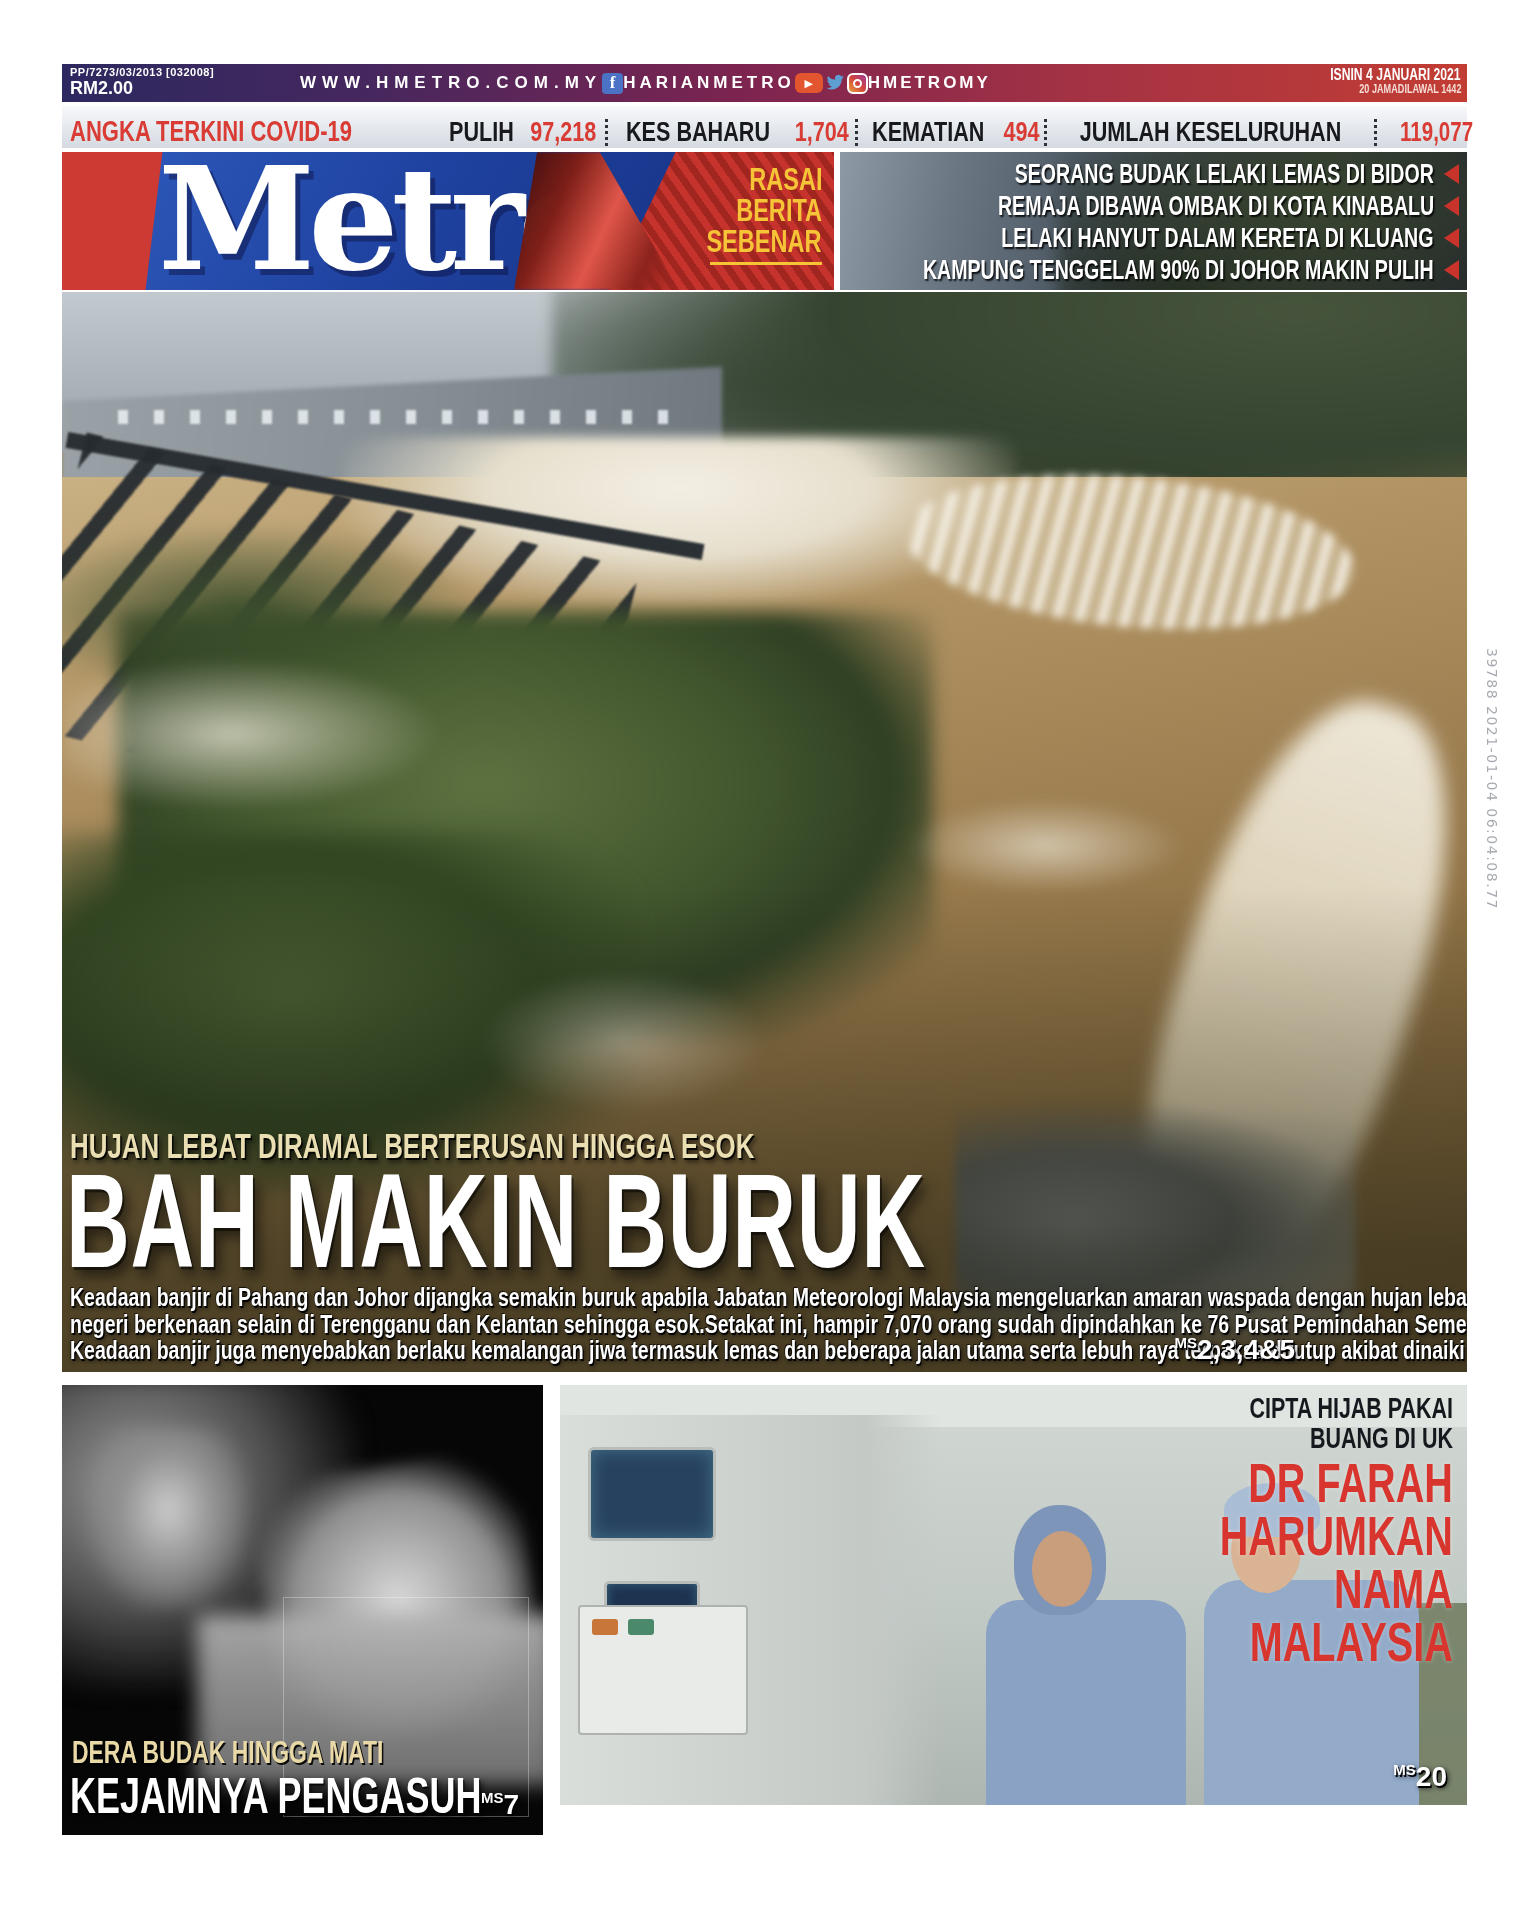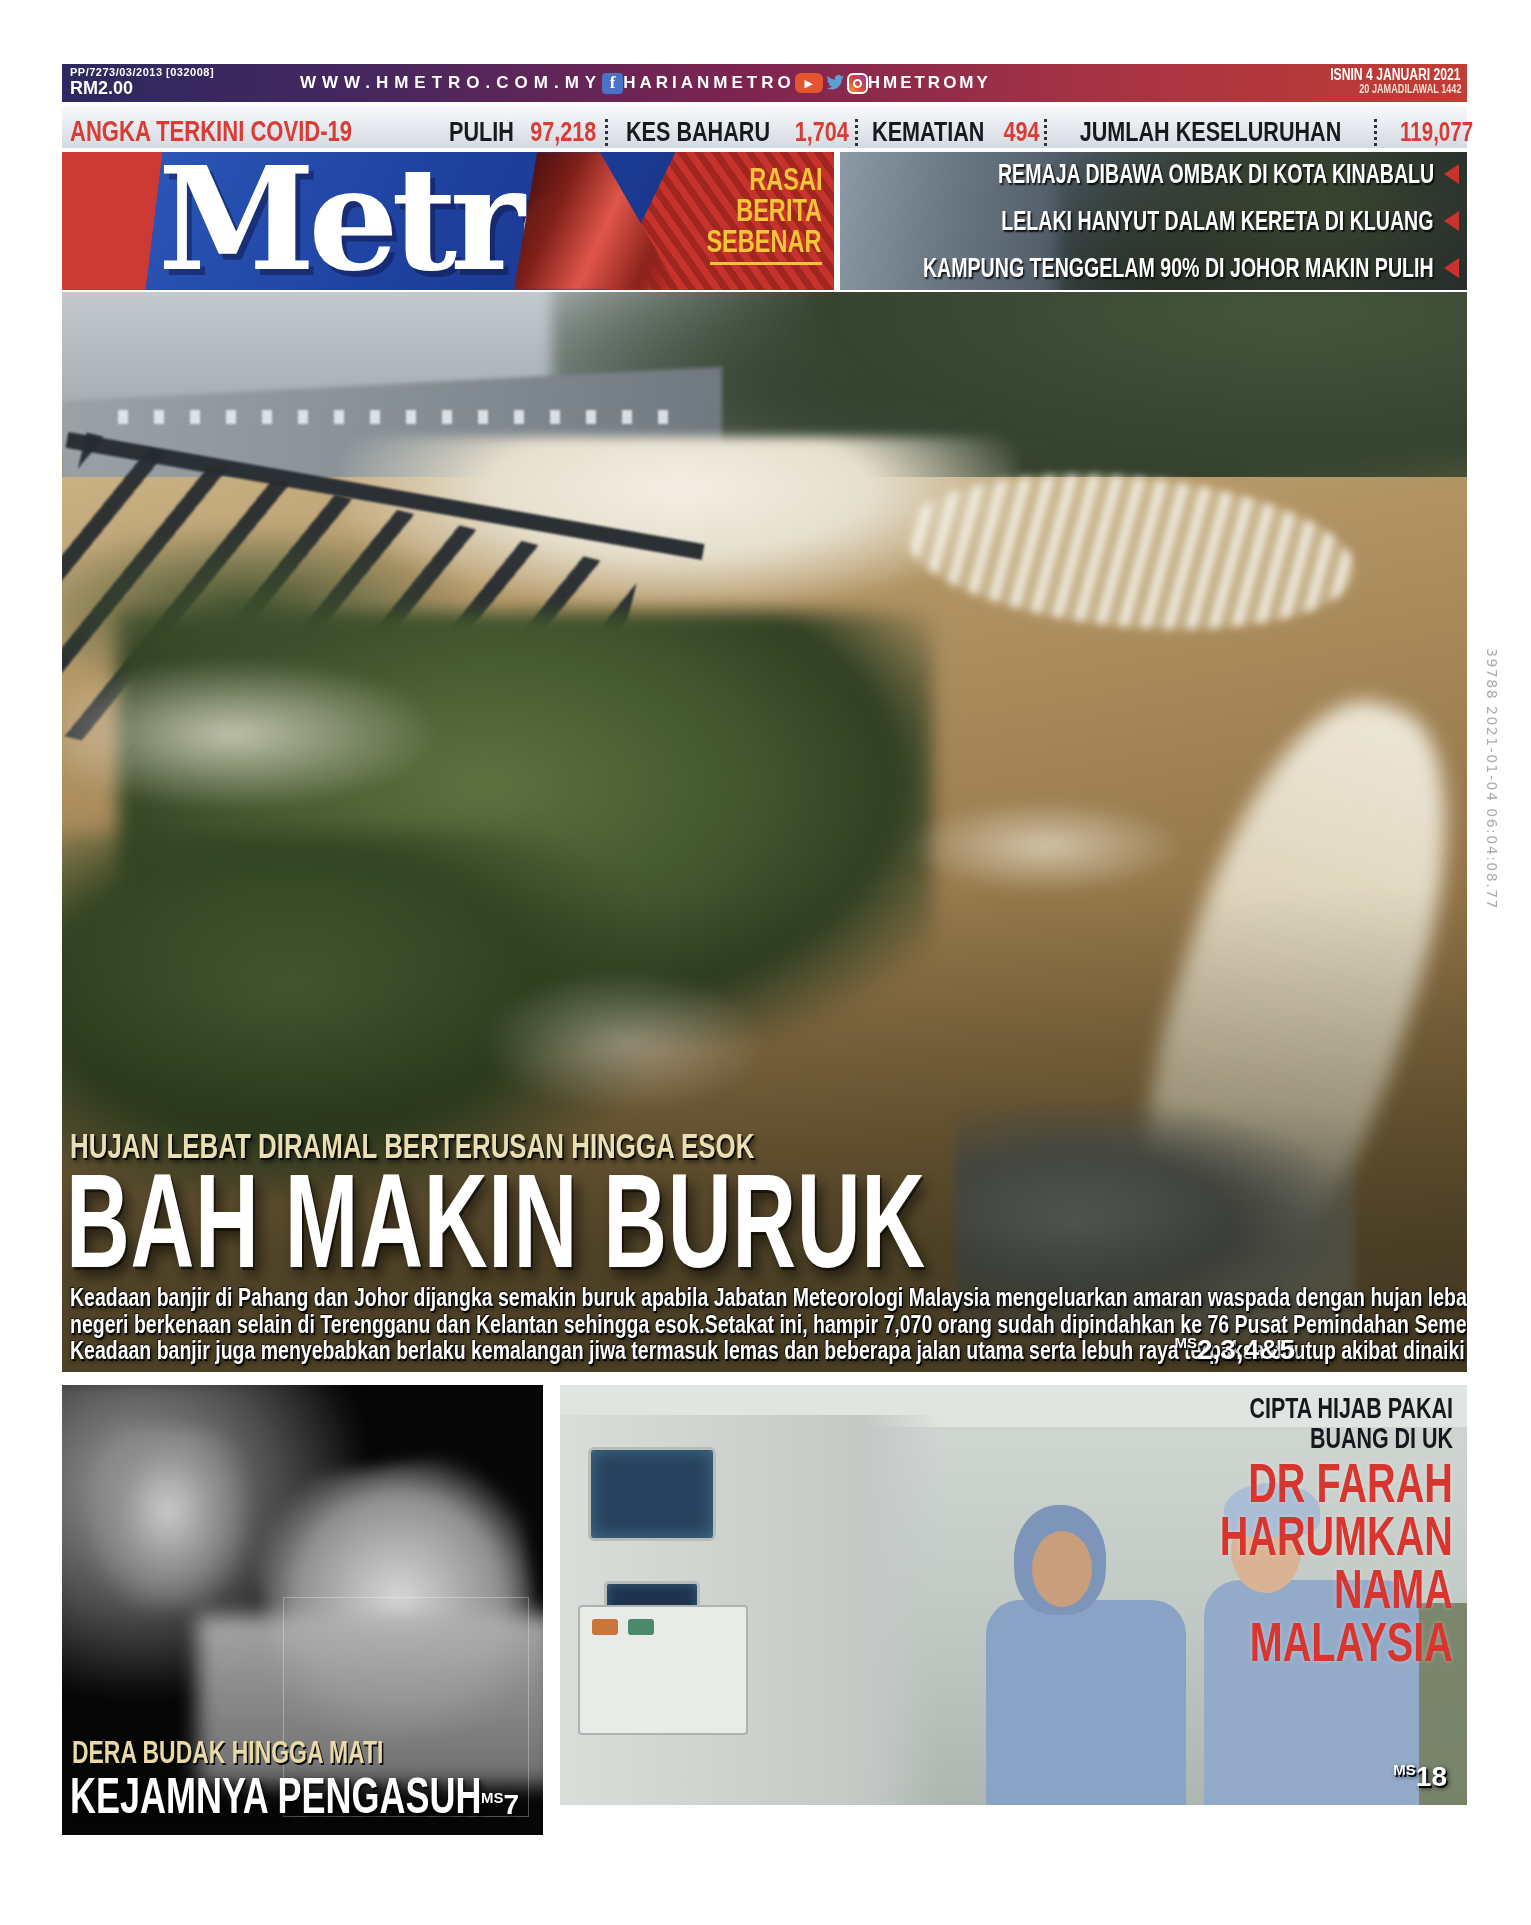--- a/index.html
+++ b/index.html
@@ -253,20 +253,24 @@
       <div class="ribbon-line"><span class="sqR">SEBENAR</span></div>
       <div class="ribbon-underline"></div>
     </div>
   </div>
 
   <div class="hstrip">
     <div class="hstrip-bg"></div>
     <div class="hstrip-trees"></div>
     <div class="hstrip-rows">
       <div class="hrow">
+        <span class="hrow-text">SEORANG BUDAK LELAKI LEMAS DI BIDOR</span>
+        <span class="arrow-left"></span>
+      </div>
+      <div class="hrow">
         <span class="hrow-text">REMAJA DIBAWA OMBAK DI KOTA KINABALU</span>
         <span class="arrow-left"></span>
       </div>
       <div class="hrow">
         <span class="hrow-text">LELAKI HANYUT DALAM KERETA DI KLUANG</span>
         <span class="arrow-left"></span>
       </div>
       <div class="hrow">
         <span class="hrow-text">KAMPUNG TENGGELAM 90% DI JOHOR MAKIN PULIH</span>
         <span class="arrow-left"></span>
@@ -337,19 +341,19 @@
       <span class="br-kicker-line">CIPTA HIJAB PAKAI</span>
       <span class="br-kicker-line">BUANG DI UK</span>
     </div>
     <div class="br-head">
       <span class="br-head-line">DR FARAH</span>
       <span class="br-head-line">HARUMKAN</span>
       <span class="br-head-line">NAMA</span>
       <span class="br-head-line">MALAYSIA</span>
     </div>
     <div class="ms-ref br-ms">
-      <span class="ms-prefix">MS</span><span class="ms-pages">18</span>
+      <span class="ms-prefix">MS</span><span class="ms-pages">20</span>
     </div>
   </div>
 
   <div class="sidecode">39788 2021-01-04 06:04:08.77</div>
 
 </div>
 
 </body></html>

